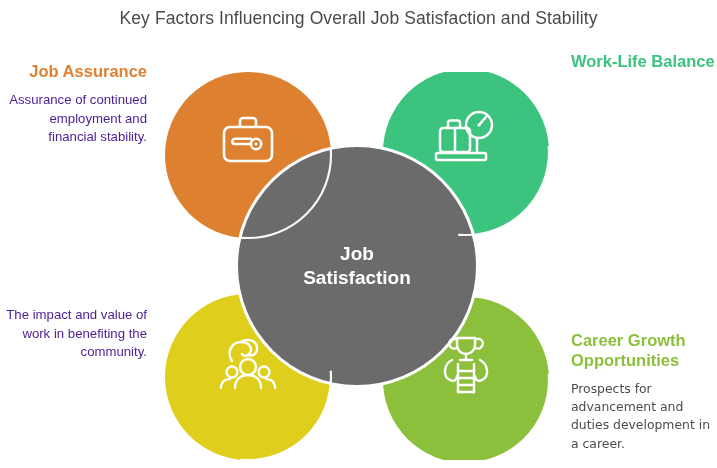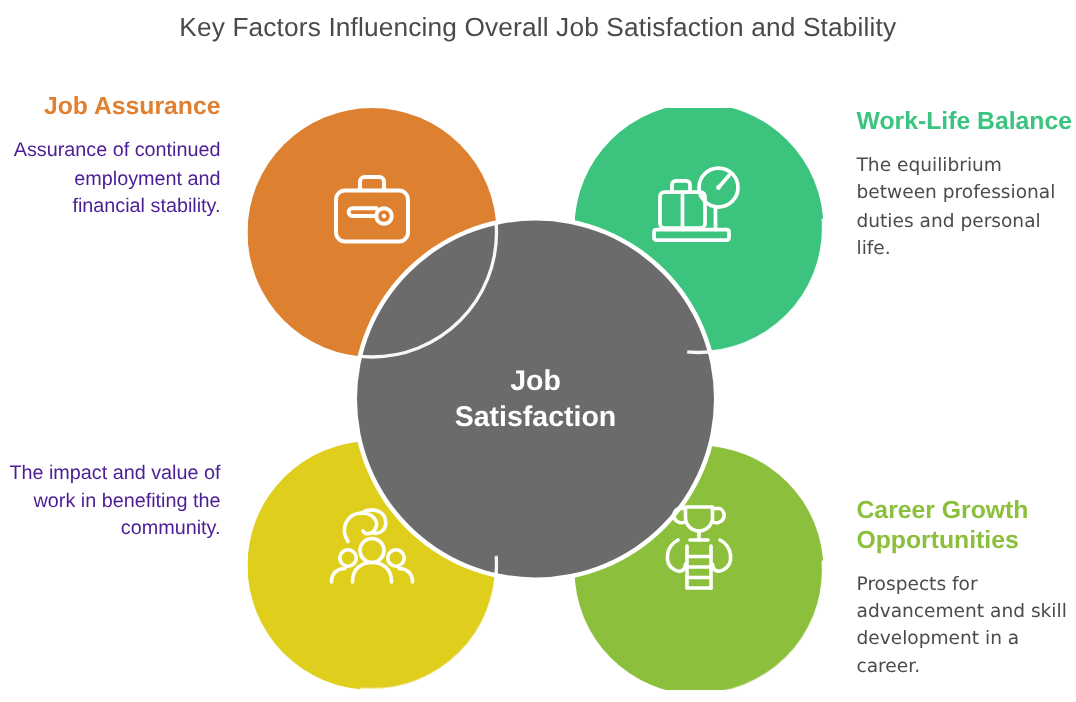--- a/index.html
+++ b/index.html
@@ -43,21 +43,21 @@
     margin:0;
     font-family:"Liberation Sans", sans-serif;
   }
 
   .block.left{text-align:right;}
   .block.right{text-align:left;}
 
   #blk-job-security{left:0px;top:62px;width:147px;}
   #blk-job-security .heading{color:#E08030;}
 
-  #blk-work-life{left:571px;top:52px;width:146px;margin-top:20px;}
+  #blk-work-life{left:571px;top:52px;width:146px;}
   #blk-work-life .heading{color:#3BC47F;}
   #blk-work-life .body{color:#4c4c4c;font-family:"DejaVu Sans", sans-serif;font-size:12.4px;line-height:1.48;}
 
   #blk-contribution{left:0px;top:306px;width:147px;}
   #blk-contribution .heading{color:#DECE1B;}
 
   #blk-career{left:571px;top:303px;width:146px;margin-top:28px;}
   #blk-career .heading{color:#8CC03C;}
   #blk-career .body{color:#4c4c4c;font-family:"DejaVu Sans", sans-serif;font-size:12.4px;line-height:1.48;}
 </style>
@@ -152,25 +152,24 @@
     </svg>
   </div>
 
   <div class="block left" id="blk-job-security">
     <div class="heading">Job Assurance</div>
     <div class="body">Assurance of continued employment and financial stability.</div>
   </div>
 
   <div class="block right" id="blk-work-life">
     <div class="heading">Work-Life Balance</div>
-    <div class="body">The equilibrium between professional duties and personal life.</div>
   </div>
 
   <div class="block left" id="blk-contribution">
     <div class="body">The impact and value of work in benefiting the community.</div>
   </div>
 
   <div class="block right" id="blk-career">
     <div class="heading">Career Growth Opportunities</div>
-    <div class="body">Prospects for advancement and skill development in a career.</div>
+    <div class="body">Prospects for advancement and duties development in a career.</div>
   </div>
 
 </div>
 
 </body></html>

